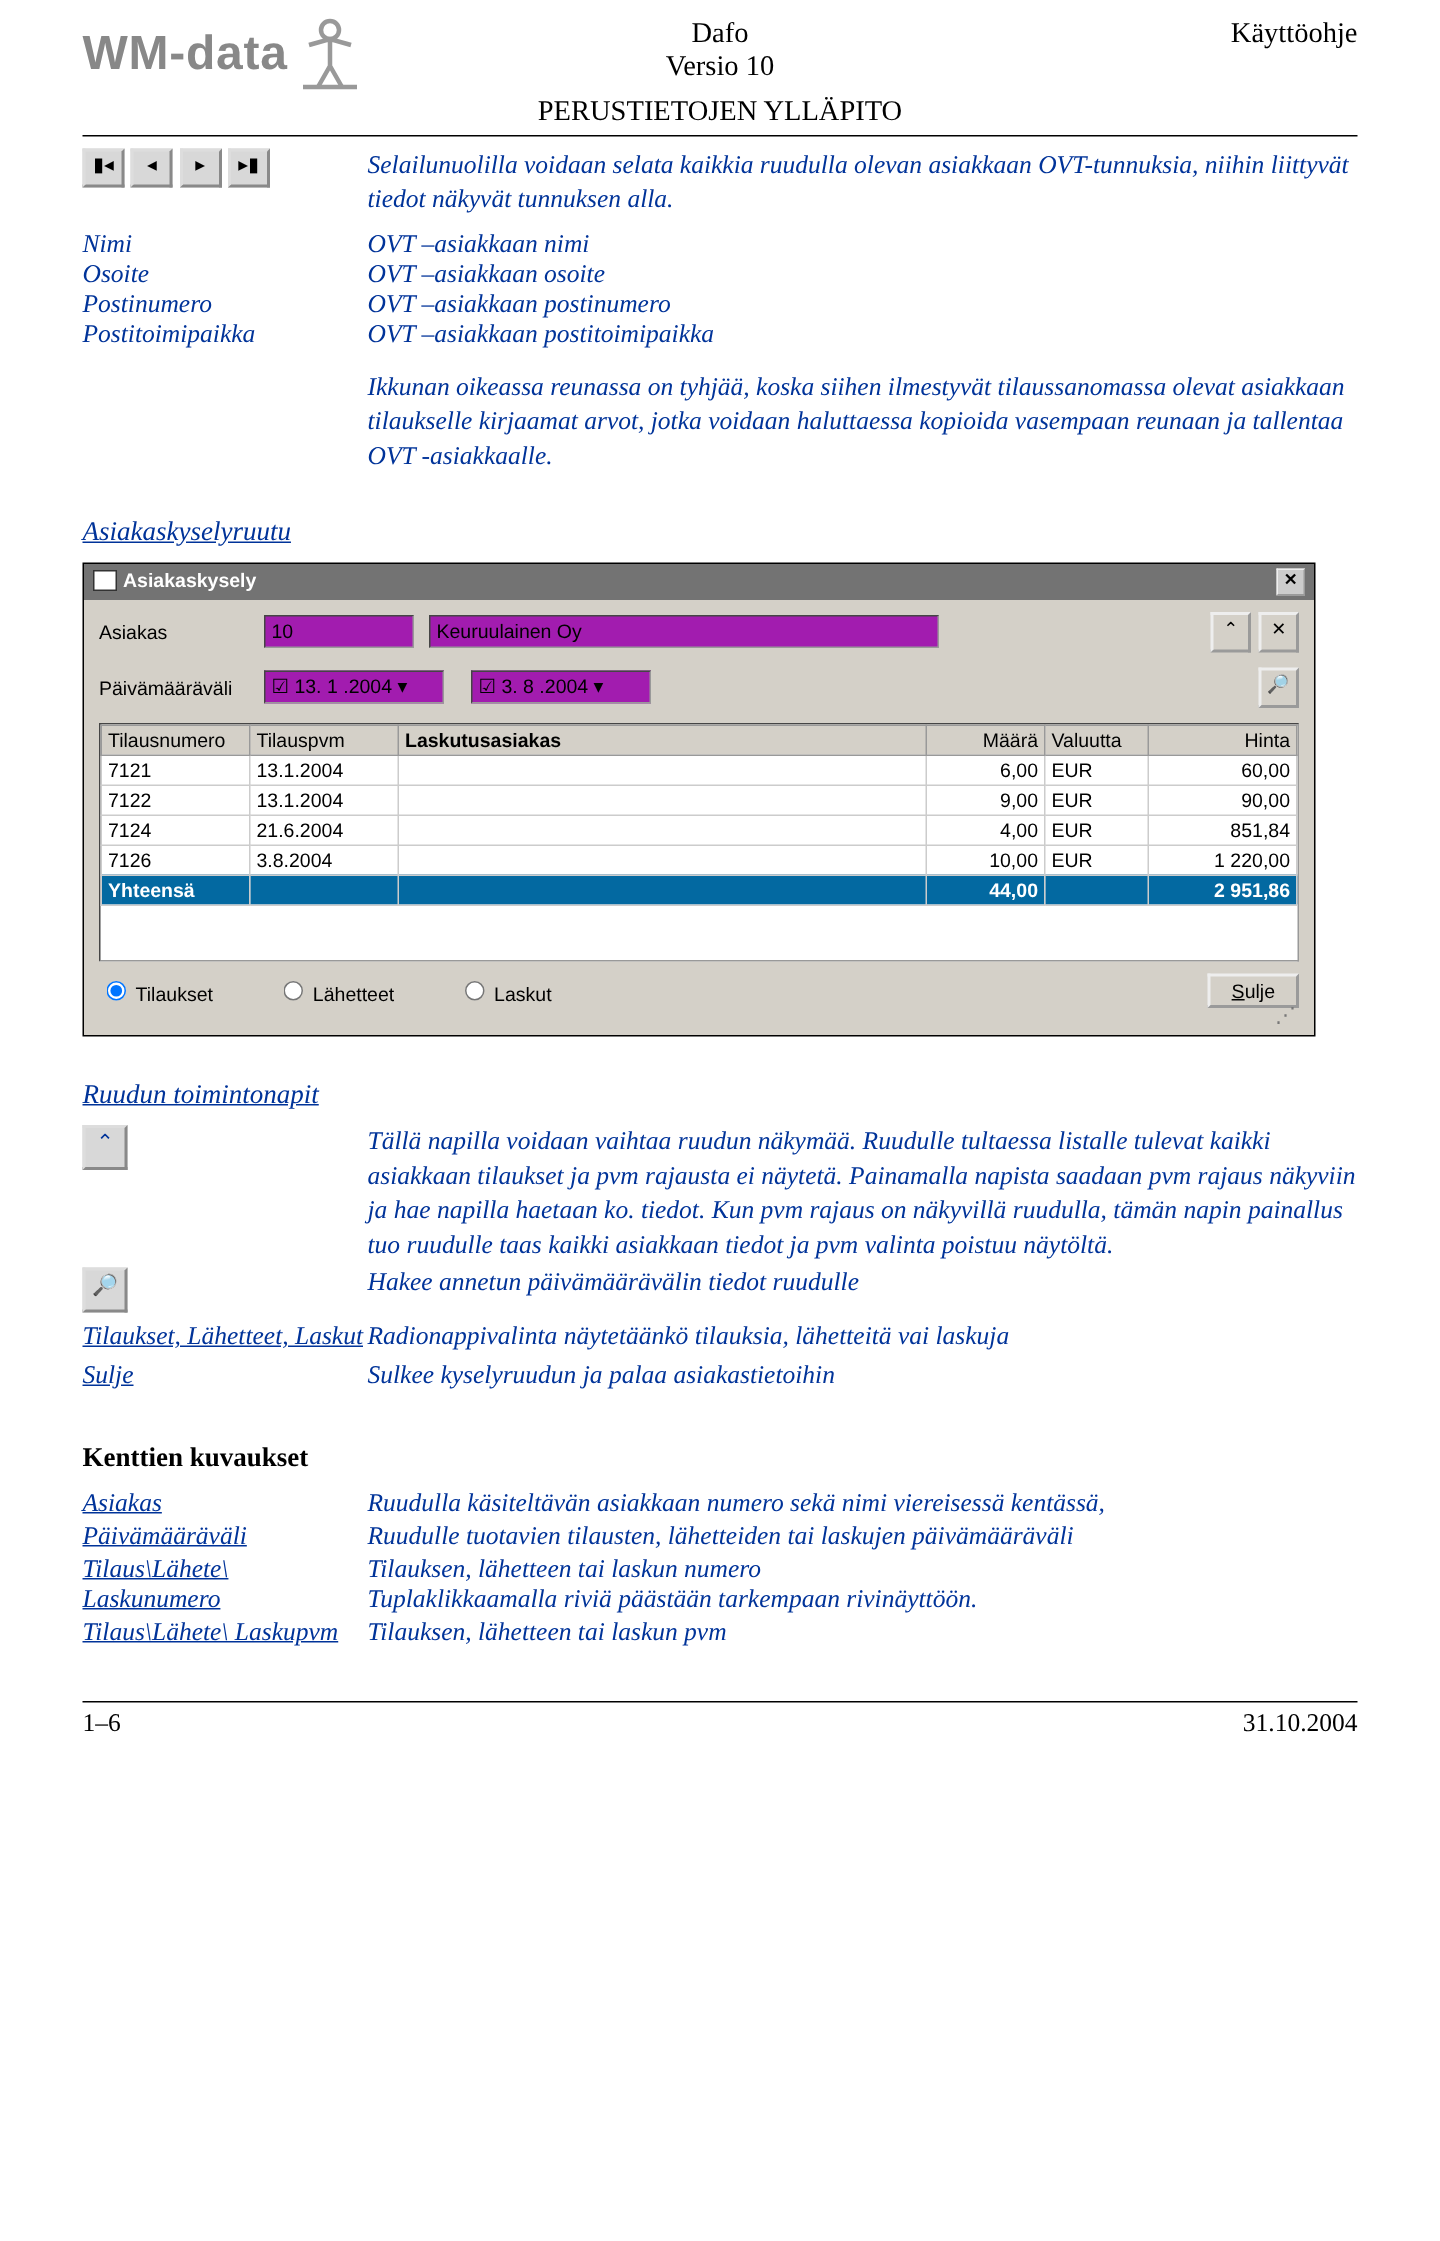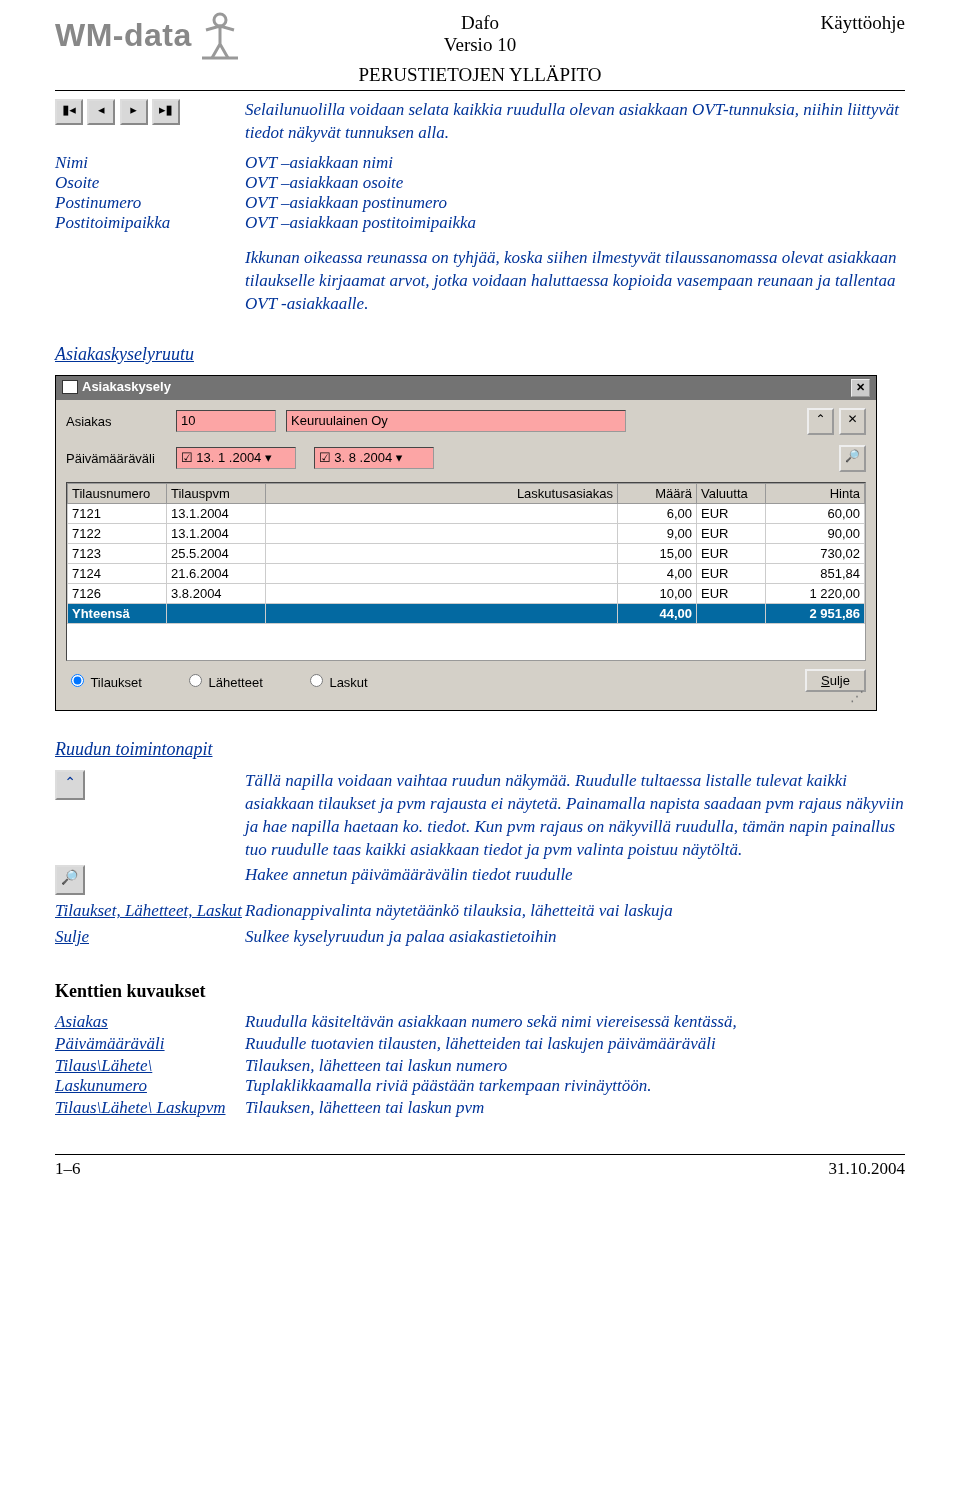--- a/index.html
+++ b/index.html
@@ -128,21 +128,21 @@
     background: #d4d0c8;
     padding: 8px 10px 6px 10px;
   }
   .frow {
     display: flex;
     align-items: center;
     margin-bottom: 10px;
   }
   .flabel { width: 110px; }
   .inp {
-    background:#fca5a5;
+    background:#a21caf;
     border:1px inset #999;
     padding:1px 4px;
     height:18px;
     line-height:18px;
   }
   .winbtn {
     border:2px outset #eee;
     background:#d4d0c8;
     width:23px;height:23px;
     text-align:center;
@@ -294,21 +294,21 @@
         <span class="inp" style="width:110px;">☑ <span>3. 8 .2004</span> ▾</span>
         <span style="flex:1;"></span>
         <span class="winbtn">🔎</span>
       </div>
       <div class="grid">
         <table>
           <thead>
               <tr id="grid-head">
                 <th style="text-align: left;">Tilausnumero</th>
                 <th style="text-align: left;">Tilauspvm</th>
-                <th style="text-align: right;">Laskutusasiakas</th>
+                <th style="text-align: left; font-weight: bold;">Laskutusasiakas</th>
                 <th style="text-align: right;">Määrä</th>
                 <th style="text-align: left;">Valuutta</th>
                 <th style="text-align: right;">Hinta</th>
               </tr>
             </thead>
           <tbody id="grid-body">
               <tr>
                 <td style="width: 90px;">7121</td>
                 <td style="width: 90px;">13.1.2004</td>
                 <td></td>
@@ -318,28 +318,20 @@
               </tr>
               <tr>
                 <td style="width: 90px;">7122</td>
                 <td style="width: 90px;">13.1.2004</td>
                 <td></td>
                 <td class="num" style="width: 70px;">9,00</td>
                 <td style="width: 60px;">EUR</td>
                 <td class="num" style="width: 90px;">90,00</td>
               </tr>
               <tr>
-                <td style="width: 90px;">7123</td>
-                <td style="width: 90px;">25.5.2004</td>
-                <td></td>
-                <td class="num" style="width: 70px;">15,00</td>
-                <td style="width: 60px;">EUR</td>
-                <td class="num" style="width: 90px;">730,02</td>
-              </tr>
-              <tr>
                 <td style="width: 90px;">7124</td>
                 <td style="width: 90px;">21.6.2004</td>
                 <td></td>
                 <td class="num" style="width: 70px;">4,00</td>
                 <td style="width: 60px;">EUR</td>
                 <td class="num" style="width: 90px;">851,84</td>
               </tr>
               <tr>
                 <td style="width: 90px;">7126</td>
                 <td style="width: 90px;">3.8.2004</td>

